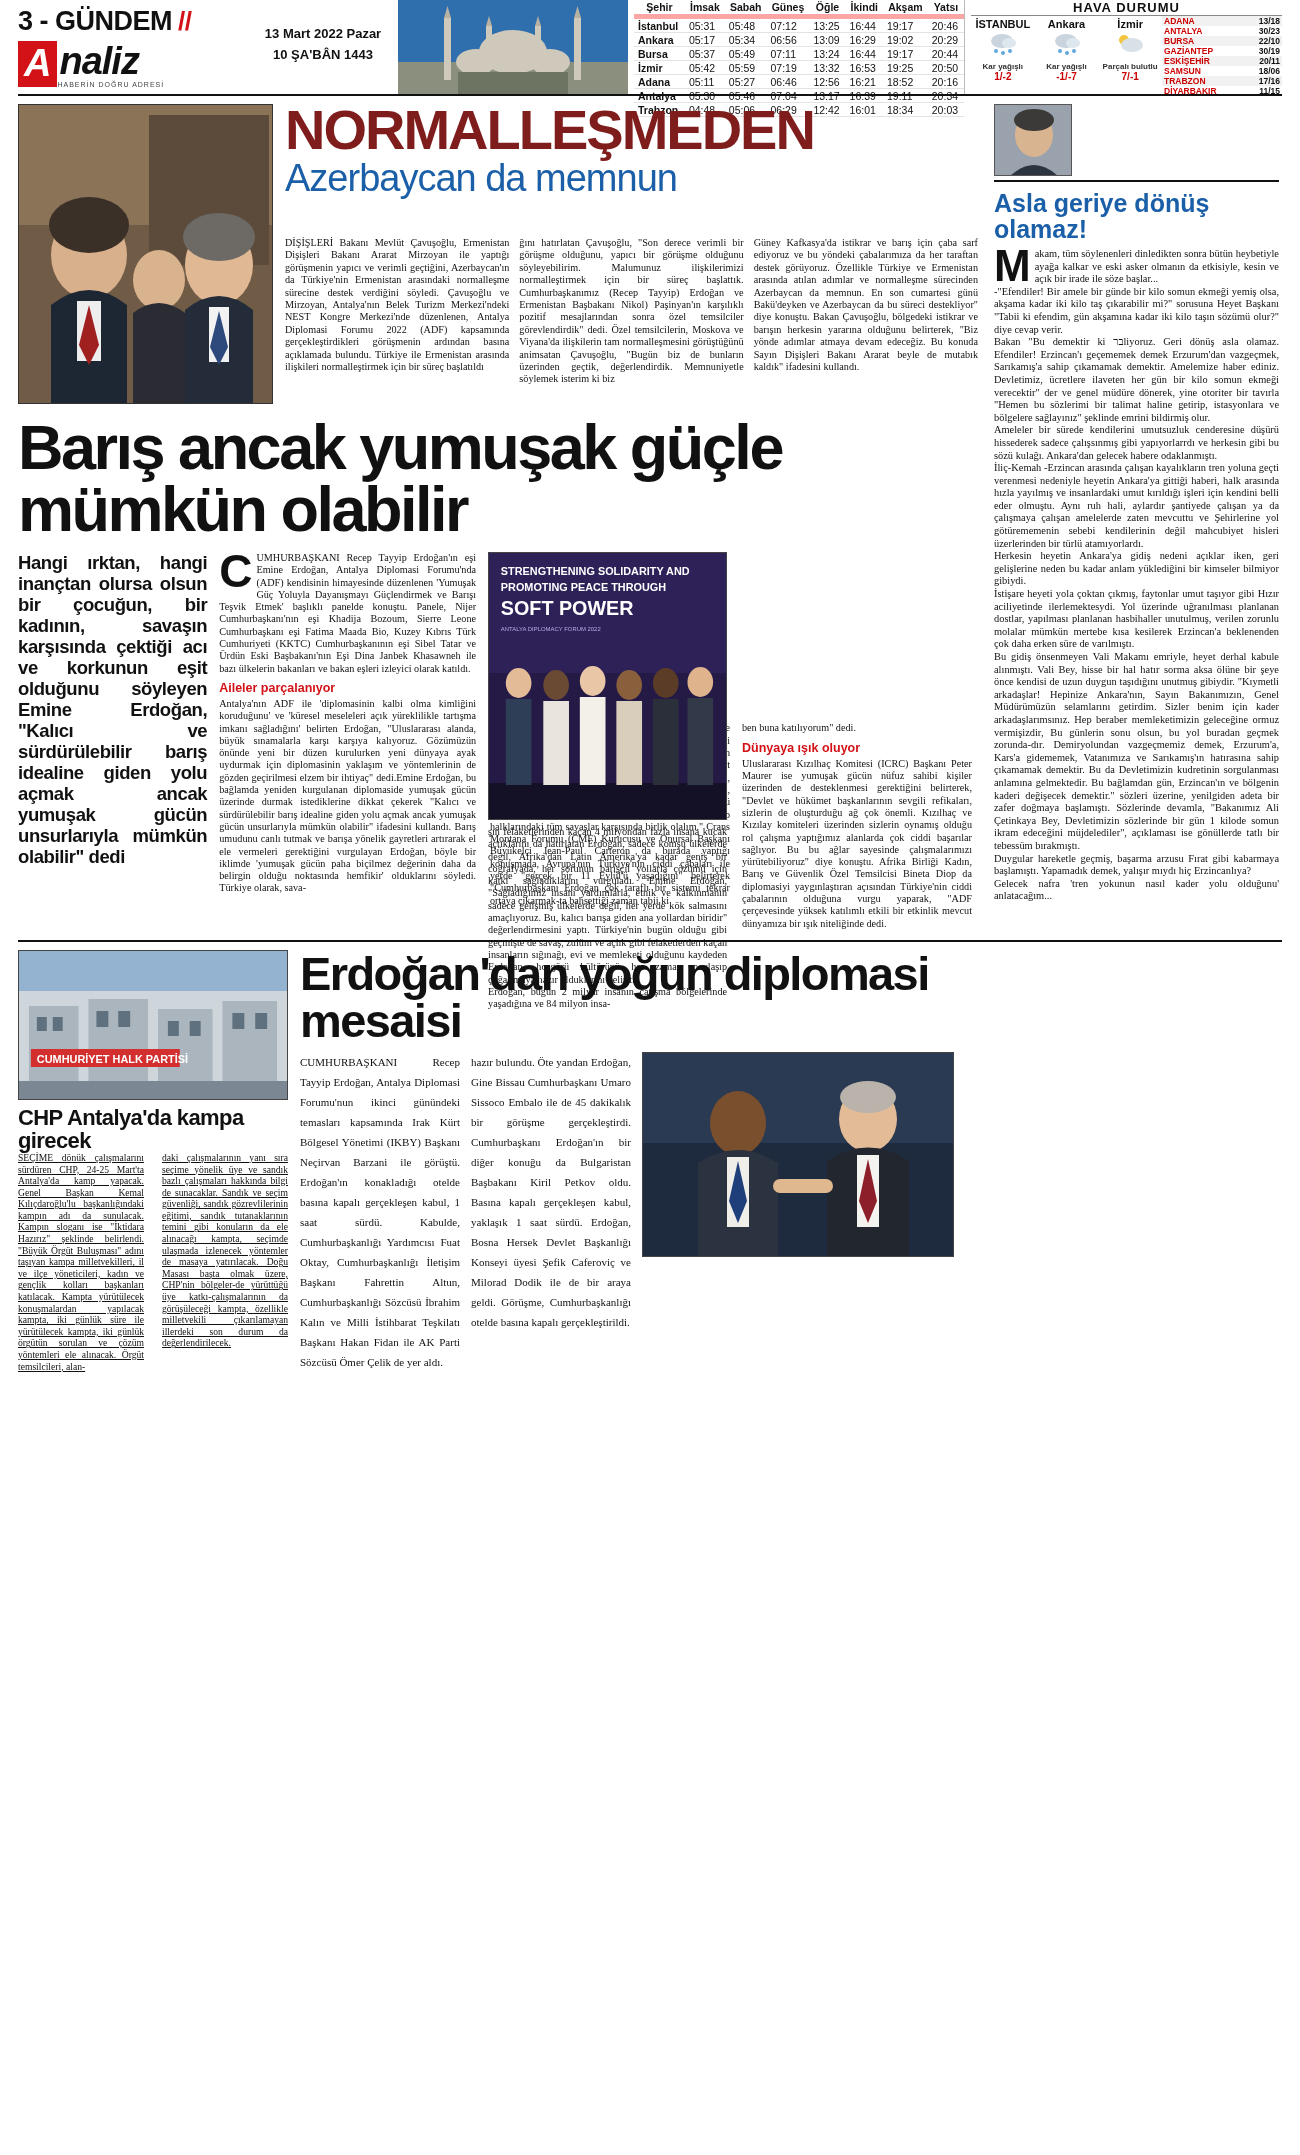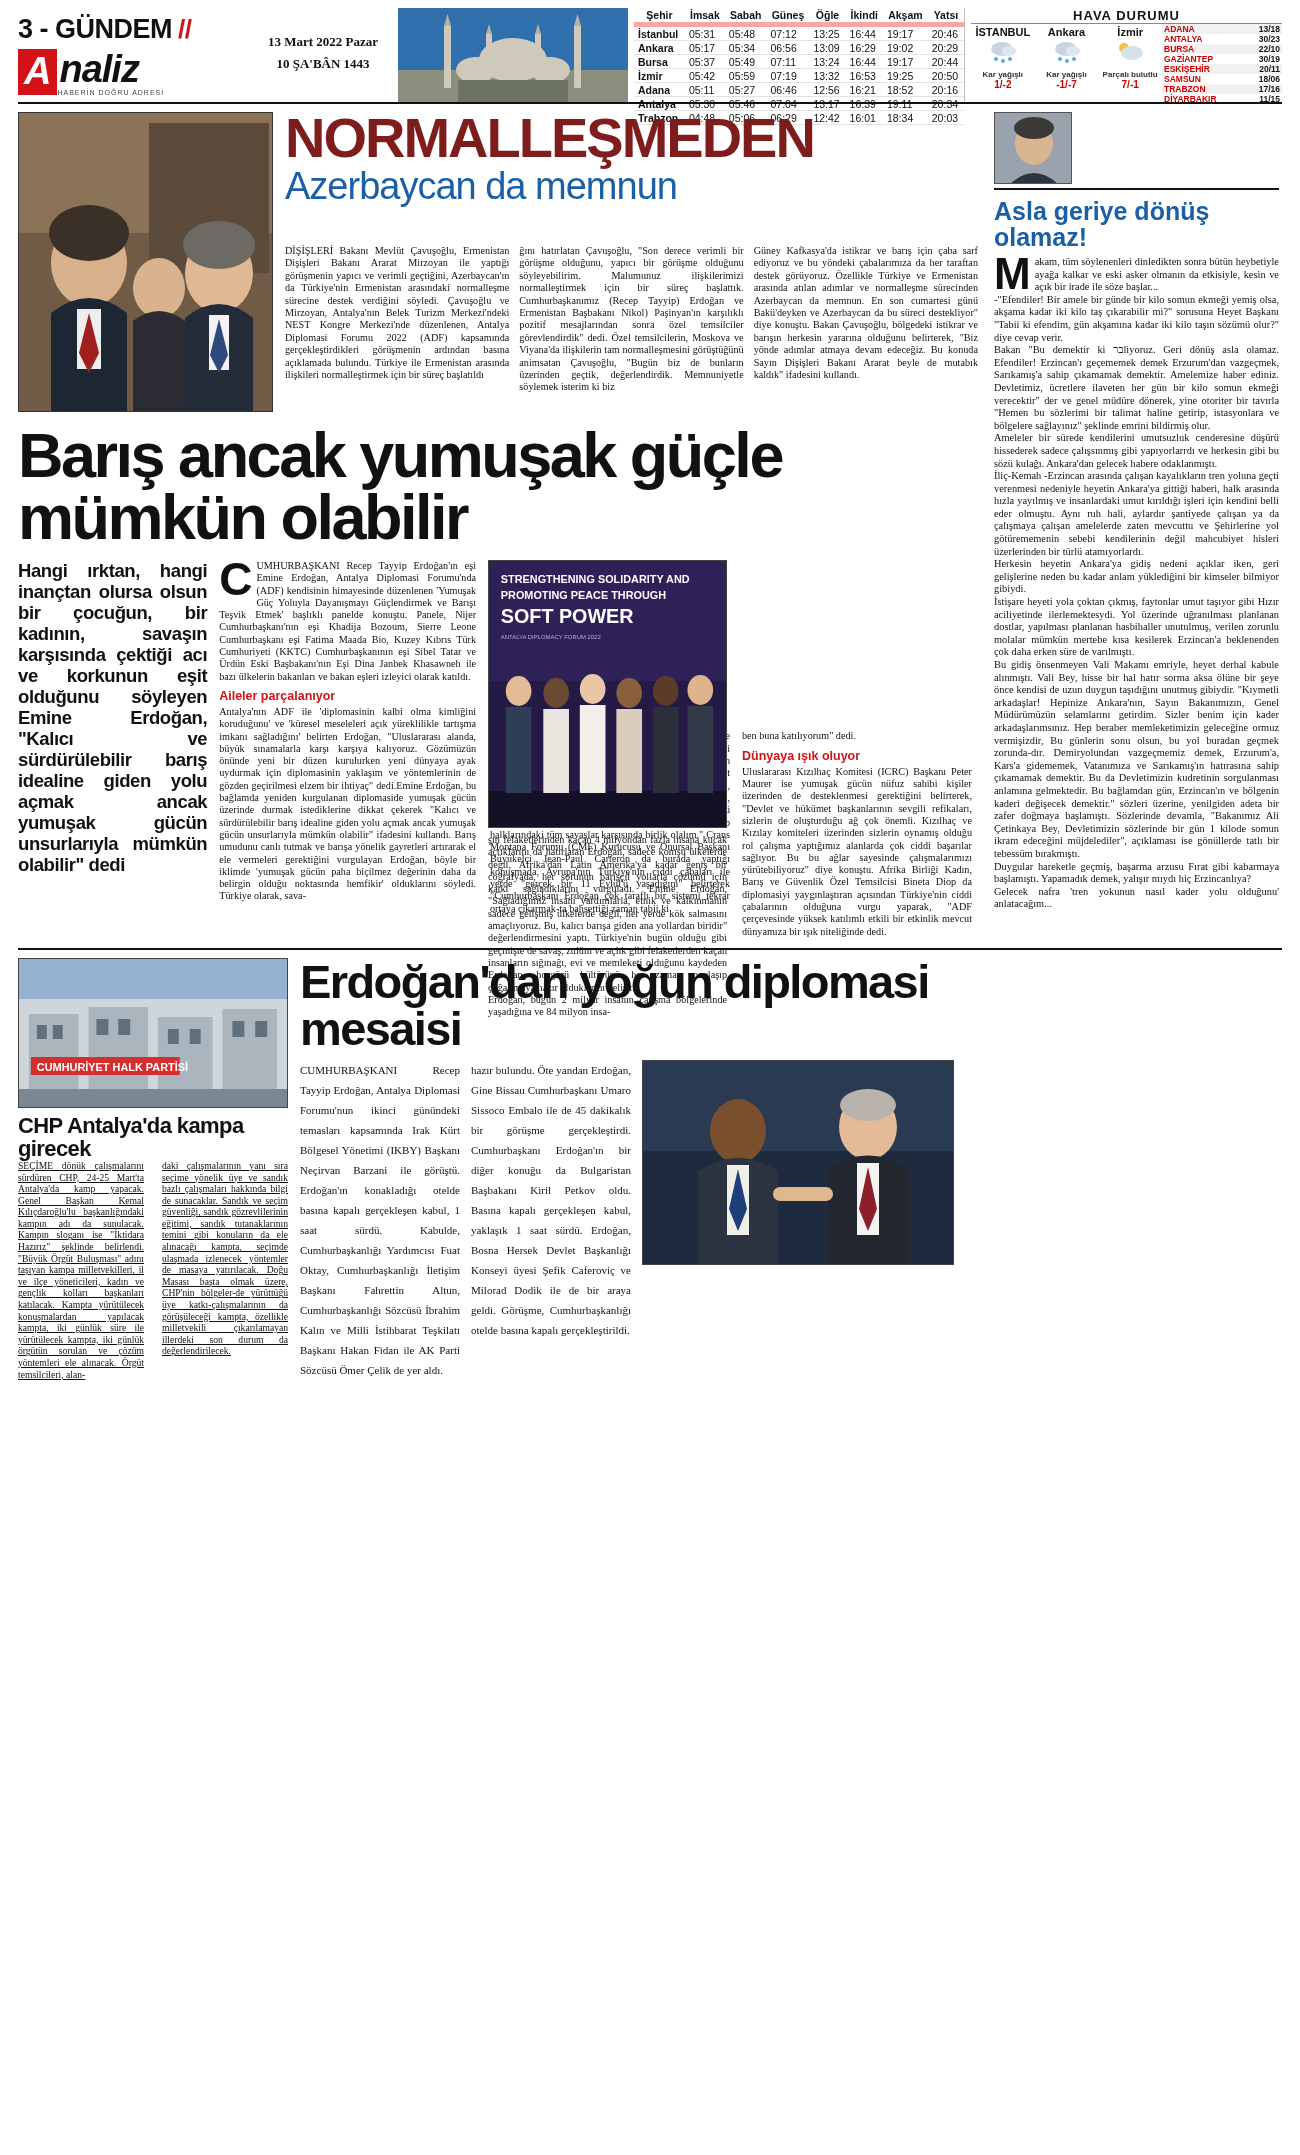--- a/index.html
+++ b/index.html
@@ -5,21 +5,21 @@
   * { box-sizing: border-box; }
   html, body { margin:0; padding:0; }
   body {
     width:1300px; height:2155px;
     background:#ffffff;
     font-family:"Liberation Serif", serif;
     color:#111;
     position:relative;
     overflow:hidden;
   }
-  .page { position:relative; width:1300px; height:2155px; padding:8px 18px; }
+  .page { position:relative; width:1300px; height:2155px; padding:0 18px; }
 
   
   .masthead { display:flex; height:96px; border-bottom:2px solid #111; }
   .mh-left { width:230px; padding-top:6px; }
   .mh-left .pagenum {
     font-family:"Liberation Sans", sans-serif;
     font-weight:bold; font-size:27px; letter-spacing:-0.5px;
   }
   .mh-left .pagenum .slashes { color:#d31217; font-size:26px; margin-left:6px;}
   .logo-box { margin-top:4px; display:flex; align-items:flex-start; }
@@ -27,21 +27,21 @@
     background:#d31217; color:#fff; font-family:"Liberation Sans", sans-serif;
     font-weight:bold; font-size:38px; line-height:40px; padding:2px 6px 4px 6px;
     font-style:italic;
   }
   .logo-text {
     font-family:"Liberation Sans", sans-serif; font-weight:bold;
     font-size:38px; line-height:40px; font-style:italic; letter-spacing:-1px;
     color:#111; padding-left:2px;
   }
   .logo-sub { font-size:7px; letter-spacing:1px; color:#444; font-family:"Liberation Sans", sans-serif;}
-  .mh-date { width:150px; text-align:center; padding-top:26px; font-family:Liberation Serif, serif; }
+  .mh-date { width:150px; text-align:center; padding-top:26px; font-family:Liberation Sans, sans-serif; }
   .mh-date .d1 { font-size:13px; font-weight:bold; }
   .mh-date .d2 { font-size:13px; font-weight:bold; margin-top:6px;}
   .mh-mosque {
     width:230px; background:linear-gradient(#1a4c8b,#3d7fc1);
     position:relative; overflow:hidden;
   }
   .mosque-svg { position:absolute; left:0; top:0; }
 
   
   .prayer { flex:1; padding-left:6px; }

